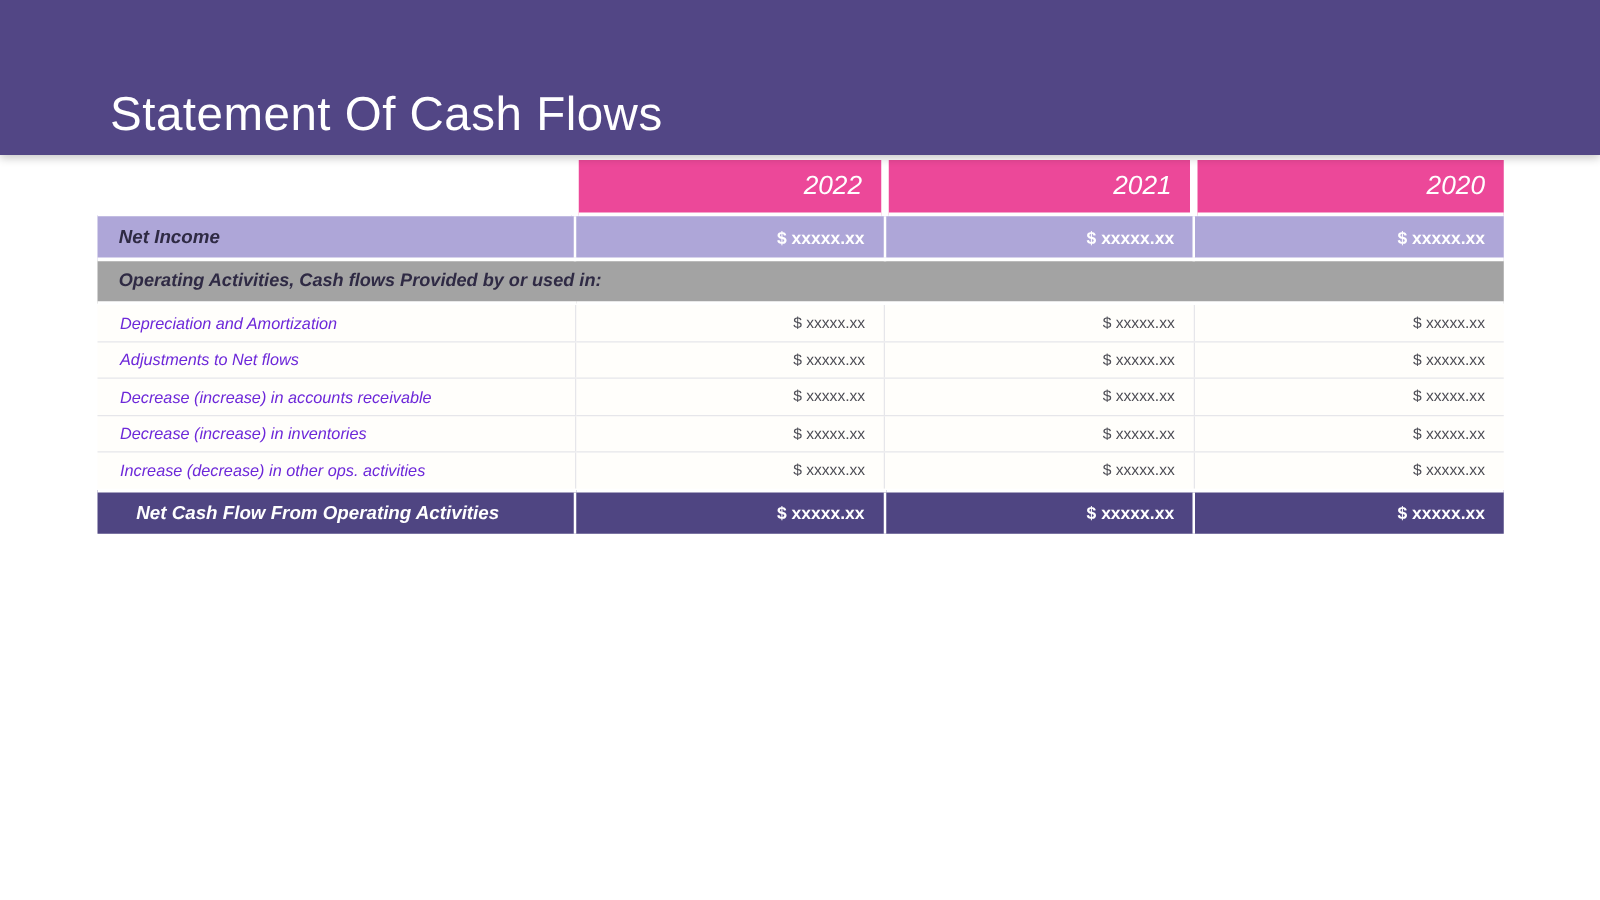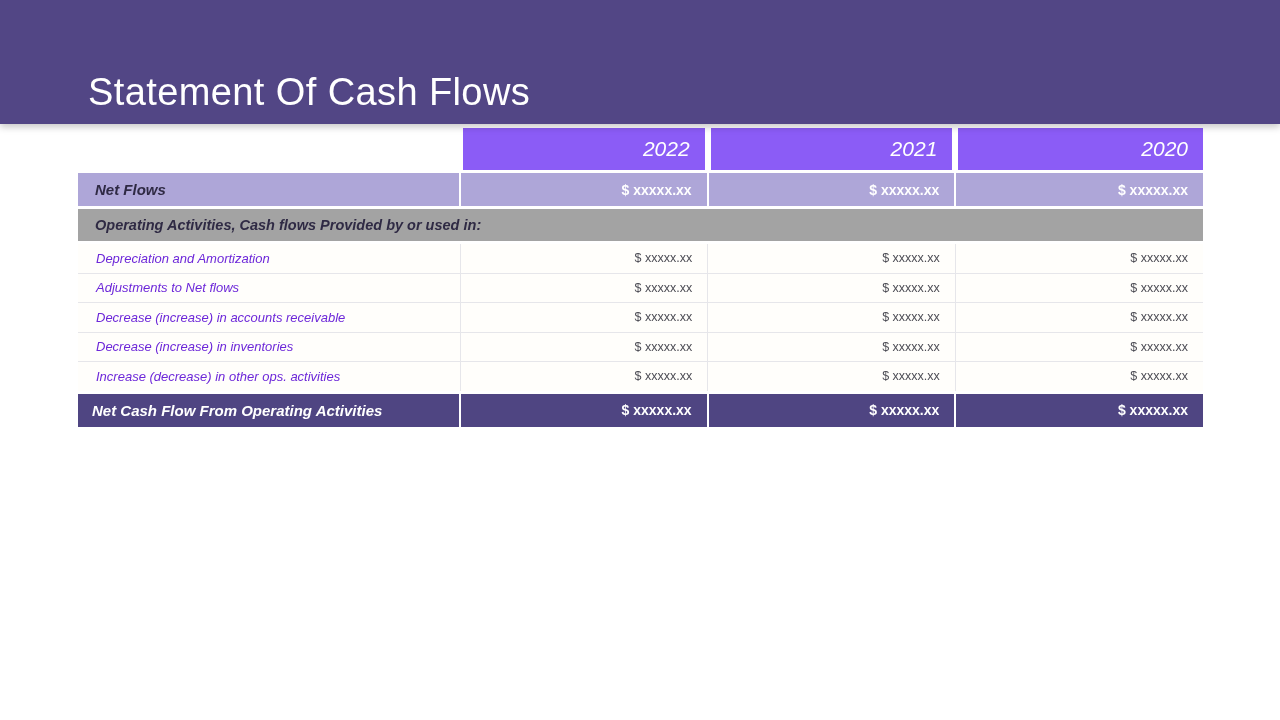--- a/index.html
+++ b/index.html
@@ -59,21 +59,21 @@
     font-weight: 400;
   }
 
   
   tr.hdr td { height: 42px; }
   tr.hdr td.lbl {
     background: #ffffff;
     border: none;
   }
   tr.hdr td.yr {
-    background: #8b5cf6;
+    background: #ec4899;
     color: #ffffff;
     font-size: 21px;
     font-style: italic;
     text-align: right;
     padding-right: 15px;
     border-left: 6px solid #ffffff;
   }
   tr.hdr td.yr.first { border-left: 6px solid #ffffff; }
 
   
@@ -138,21 +138,21 @@
   tr.total td {
     height: 33px;
     background: #4f4582;
     border-top: 3px solid #ffffff;
   }
   tr.total td.lbl {
     color: #ffffff;
     font-size: 15px;
     font-weight: bold;
     font-style: italic;
-    padding-left: 14px;
+    padding-left: 31px;
   }
   tr.total td.val {
     color: #ffffff;
     font-size: 14px;
     font-weight: bold;
     text-align: right;
     padding-right: 15px;
     border-left: 2px solid #ffffff;
   }
 </style>
@@ -173,21 +173,21 @@
     </colgroup>
     <tbody>
       <tr class="hdr">
         <td class="lbl"></td>
         <td class="yr first">2022</td>
         <td class="yr">2021</td>
         <td class="yr">2020</td>
       </tr>
 
       <tr class="netinc">
-        <td class="lbl">Net Flows</td>
+        <td class="lbl">Net Income</td>
         <td class="val">$ xxxxx.xx</td>
         <td class="val">$ xxxxx.xx</td>
         <td class="val">$ xxxxx.xx</td>
       </tr>
 
       <tr class="section">
         <td class="lbl" colspan="4">Operating Activities, Cash flows Provided by or used in:</td>
       </tr>
 
       <tr class="item first-item">

